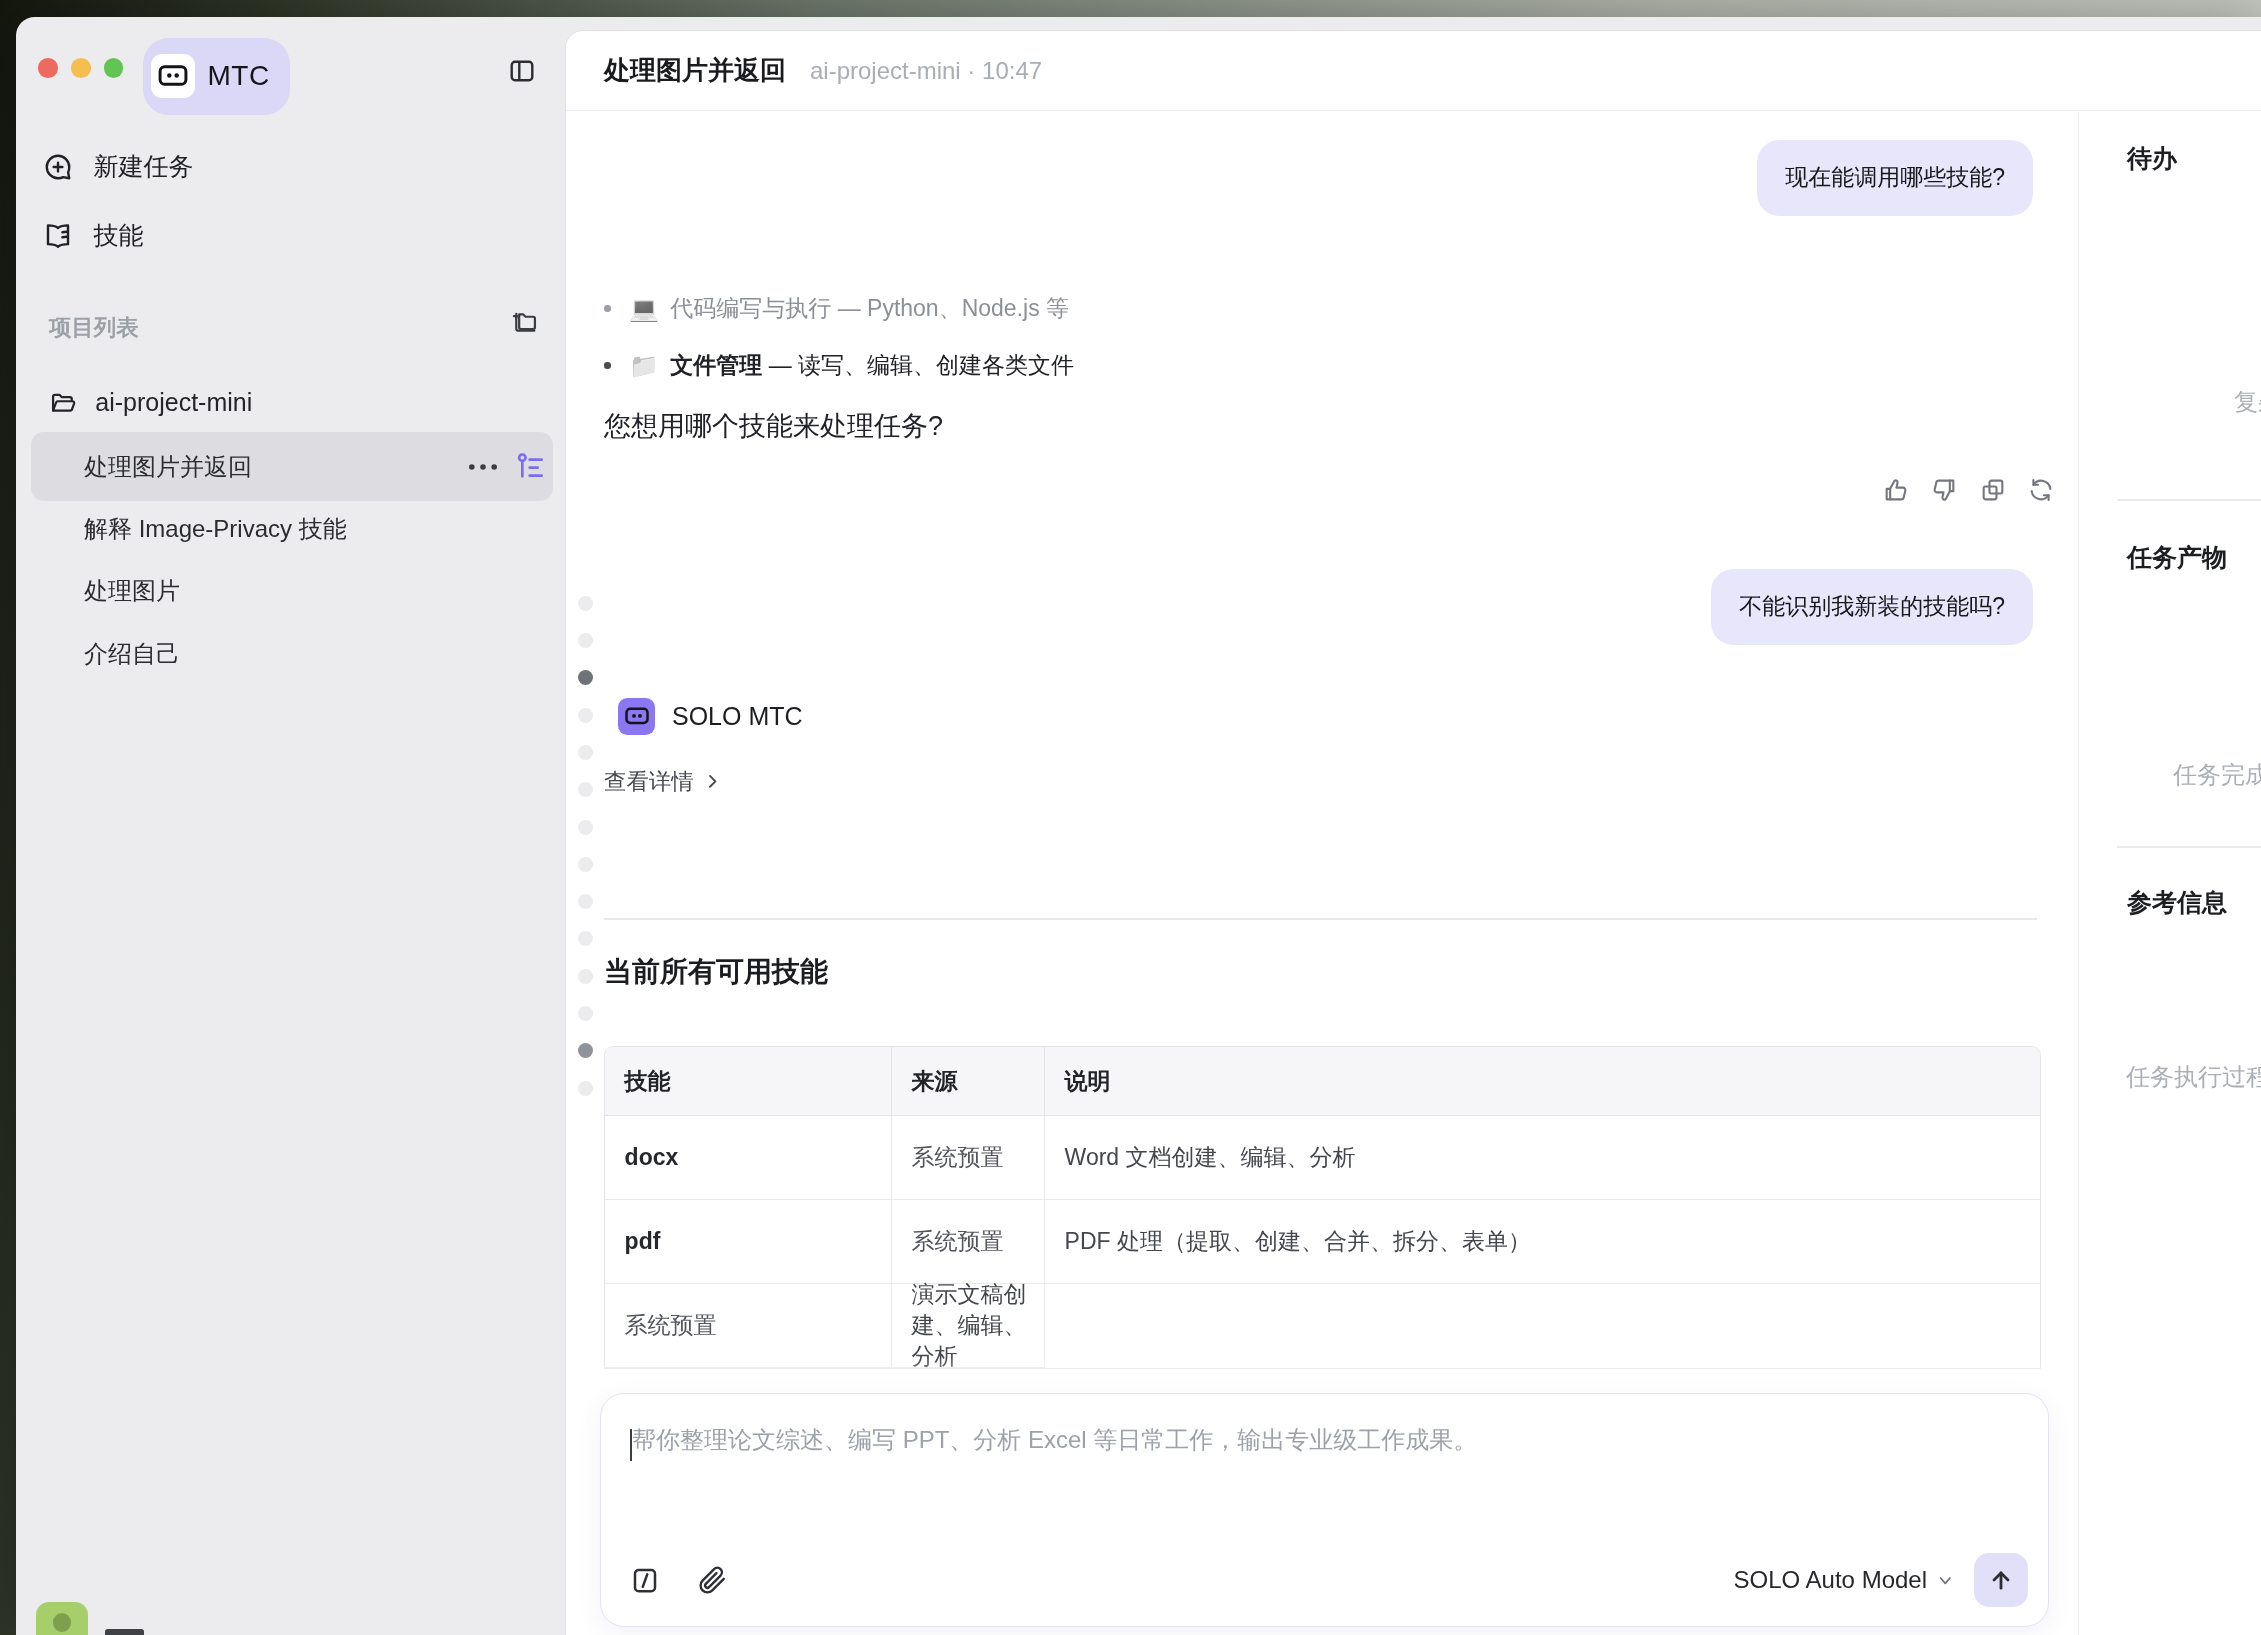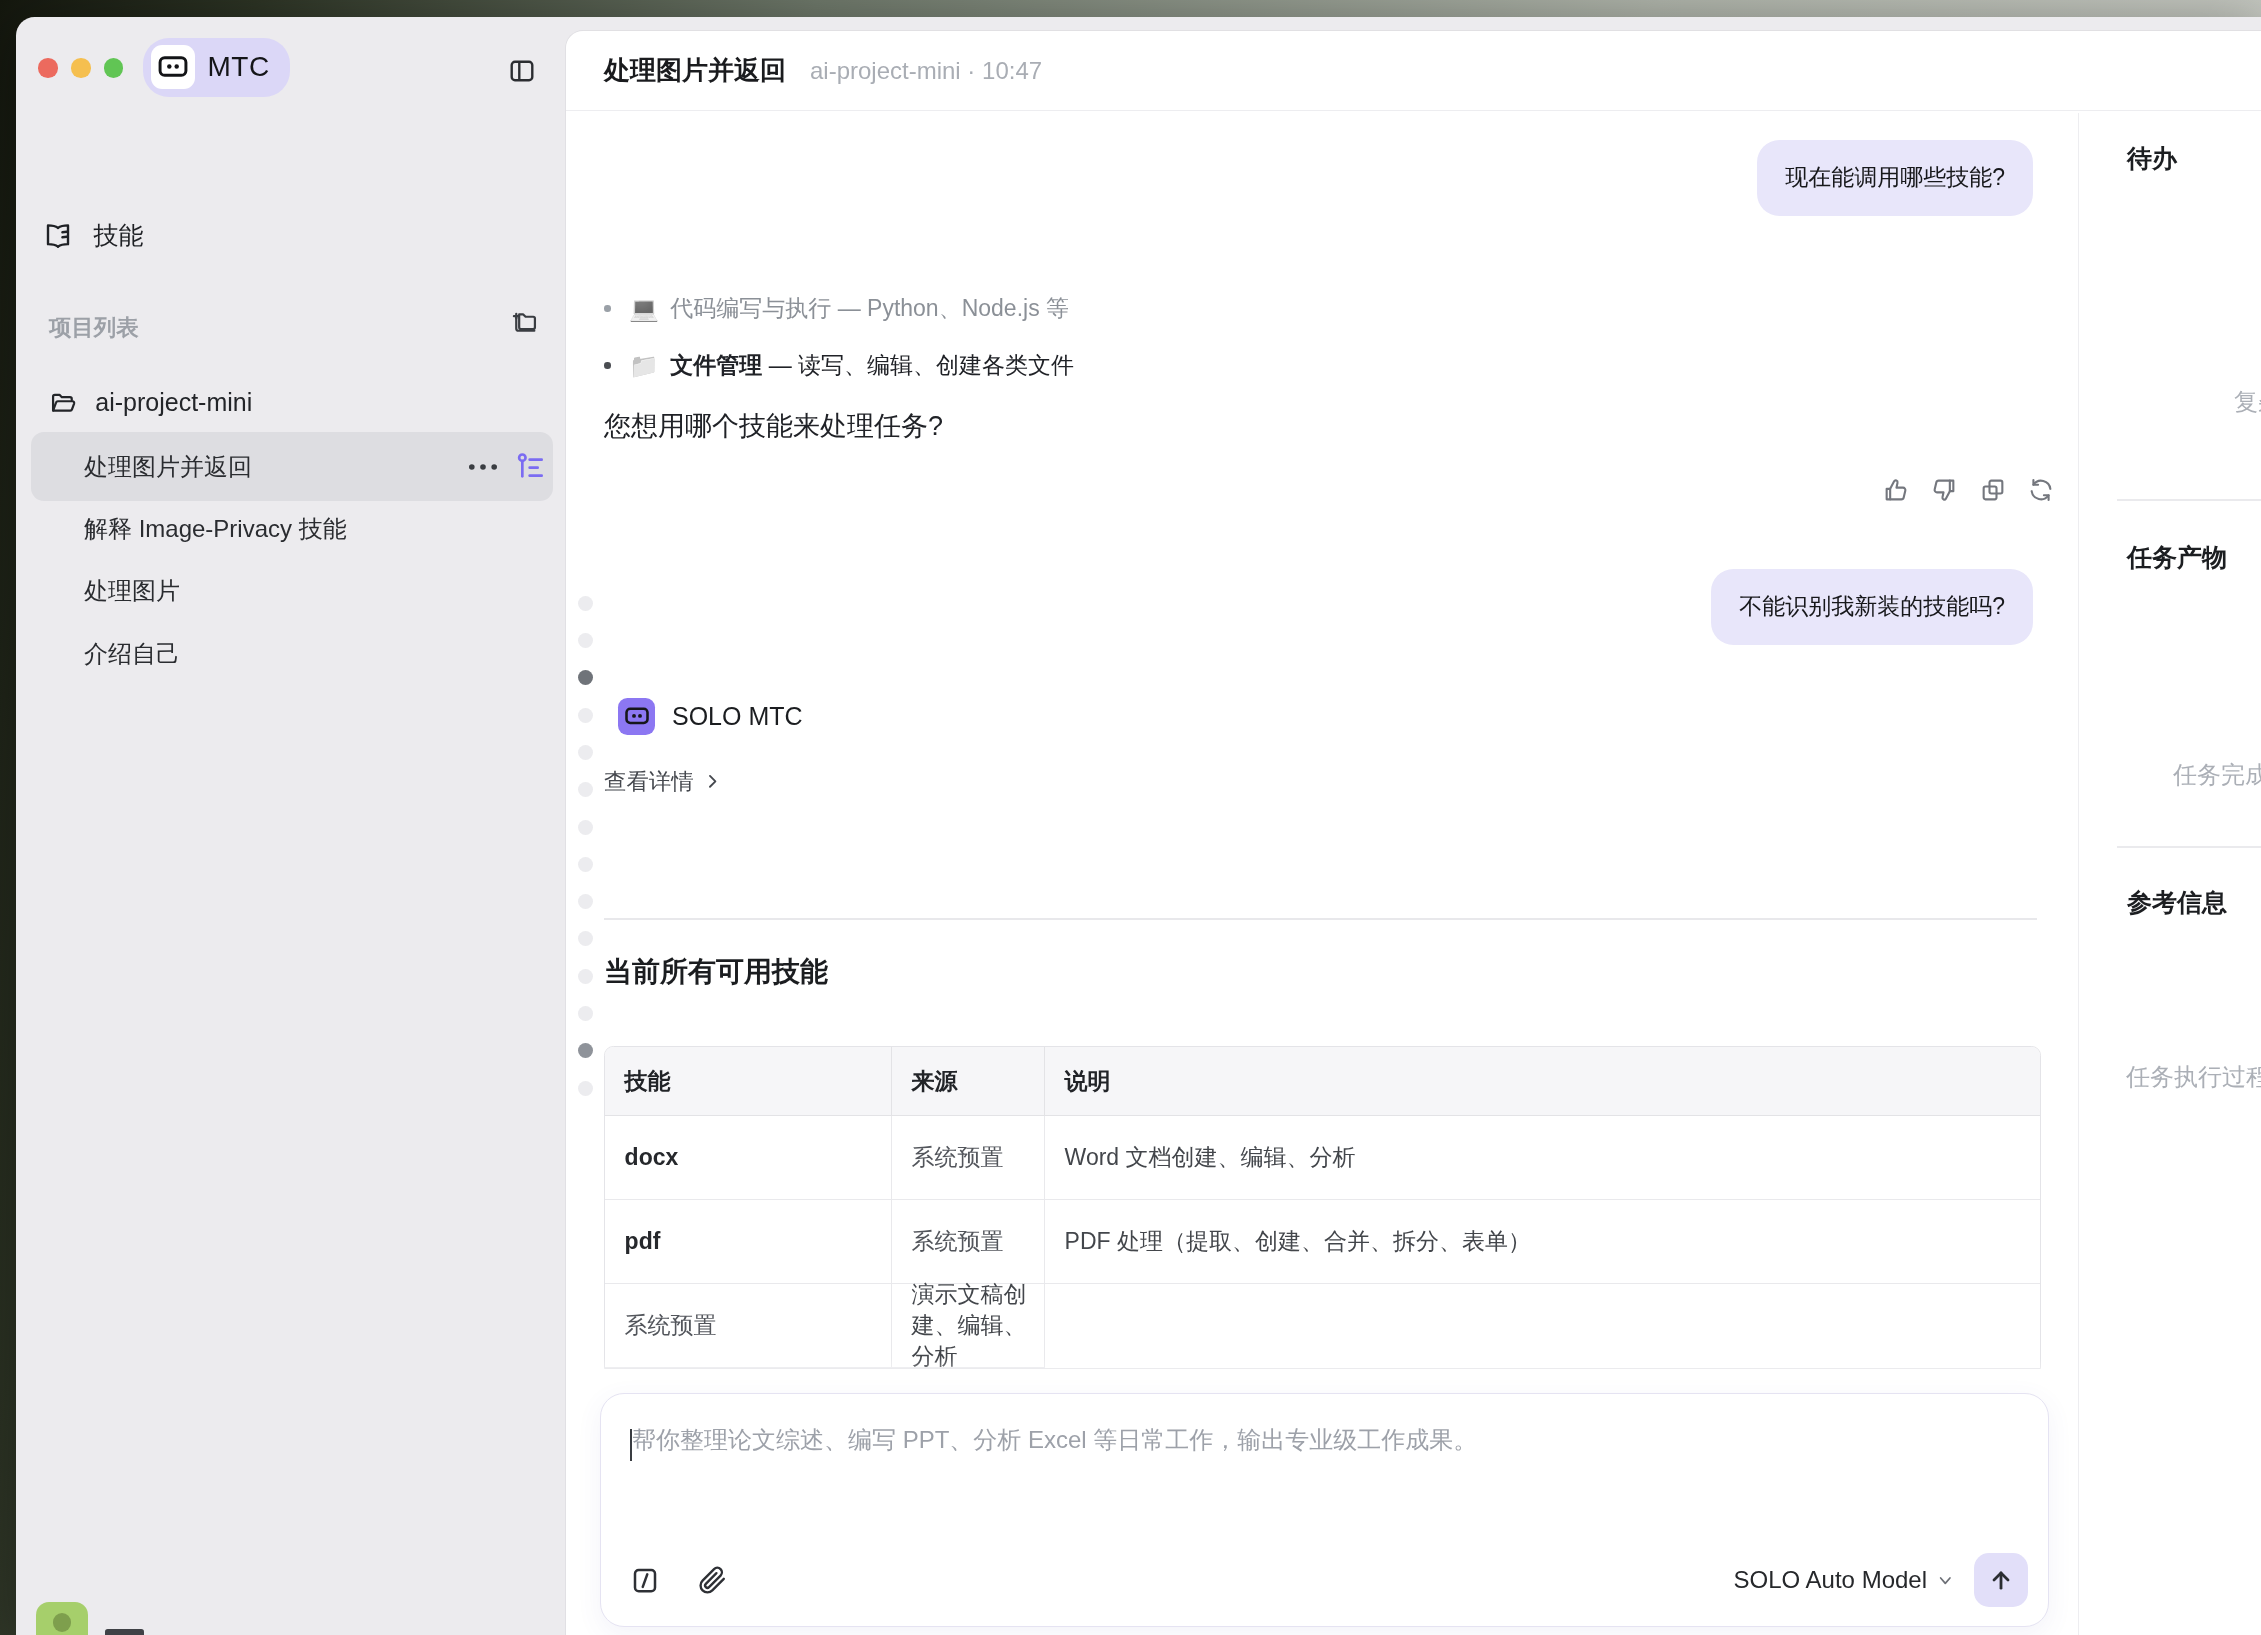--- a/index.html
+++ b/index.html
@@ -12,21 +12,21 @@
   .window {
     position:absolute; left:16px; top:17px; width:2246px; height:1618px;
     background:#ECEBEE; border-radius:18.6px 0 0 0;
     box-shadow:0 9.3px 56px rgba(0,0,0,.35);
   }
   
   .sidebar { position:absolute; left:0; top:0; width:550px; height:100%; }
   .traffic { position:absolute; left:22.4px; top:41px; display:flex; gap:13px; }
   .tl { width:19.6px; height:19.6px; border-radius:50%; display:inline-block; }
   .tl.red{background:#EC6A5E;} .tl.yellow{background:#F5BF4F;} .tl.green{background:#61C554;}
-  .brand { position:absolute; left:127px; top:20.5px; height:59px; border-radius:26px;
+  .brand { position:absolute; left:127px; top:20.5px; height:77px; border-radius:26px;
     background:#DBD7F7; display:flex; align-items:center; padding:0 20.5px 0 7.5px; gap:13px; cursor:default; }
   .brand-box { width:44px; height:44px; background:#fff; border-radius:11.2px;
     display:flex; align-items:center; justify-content:center; }
   .brand-text { font-size:28px; font-weight:500; color:#141518; letter-spacing:0.5px; }
   .panel-toggle { position:absolute; left:492px; top:41px; width:28px; height:28px;
     background:none; border:none; cursor:pointer; }
   .nav-item { position:absolute; left:15px; width:522px; height:45px; display:flex;
     align-items:center; gap:20.5px; padding-left:12px; border-radius:11.2px; cursor:pointer; }
   .nav-item .txt { font-size:25px; color:#1f2125; }
   .section-row { position:absolute; left:0; top:293px; width:550px; height:34px;font-weight:bold; }
@@ -145,20 +145,30 @@
       <span class="brand-text">MTC</span>
     </div>
 
     <button class="panel-toggle">
       <svg width="26" height="26" viewBox="0 0 24 24">
           <rect x="2.5" y="3.5" width="19" height="17" rx="3" fill="none" stroke="#2b2d31" stroke-width="2.2"></rect>
           <line x1="9.5" y1="3.5" x2="9.5" y2="20.5" stroke="#2b2d31" stroke-width="2.2"></line>
         </svg>
     </button>
 
+    <div class="nav-item" style="top:127px">
+      <span style="line-height:0">
+        <svg width="30" height="30" viewBox="0 0 24 24" fill="none" stroke="#1f2125" stroke-width="1.9" stroke-linecap="round" stroke-linejoin="round">
+            <path d="M21 12a9 9 0 1 0-9 9c1.5 0 3-.3 4.2-.9L21 21l-.9-4.8c.6-1.2.9-2.7.9-4.2z"></path>
+            <line x1="12" y1="8.5" x2="12" y2="15.5"></line>
+            <line x1="8.5" y1="12" x2="15.5" y2="12"></line>
+          </svg>
+      </span>
+      <span class="txt">新建任务</span>
+    </div>
 
     <div class="nav-item" style="top:196px">
       <span style="line-height:0">
         <svg width="30" height="30" viewBox="0 0 24 24" fill="none" stroke="#1f2125" stroke-width="1.9" stroke-linecap="round" stroke-linejoin="round">
             <path d="M12 5.5C10 4 7 3.5 4 3.5v15c3 0 6 .5 8 2"></path>
             <path d="M12 5.5c2-1.5 5-2 8-2v15c-3 0-6 .5-8 2"></path>
             <line x1="15.5" y1="9" x2="19" y2="8.6"></line>
             <line x1="15.5" y1="13" x2="19" y2="12.6"></line>
           </svg>
       </span>

